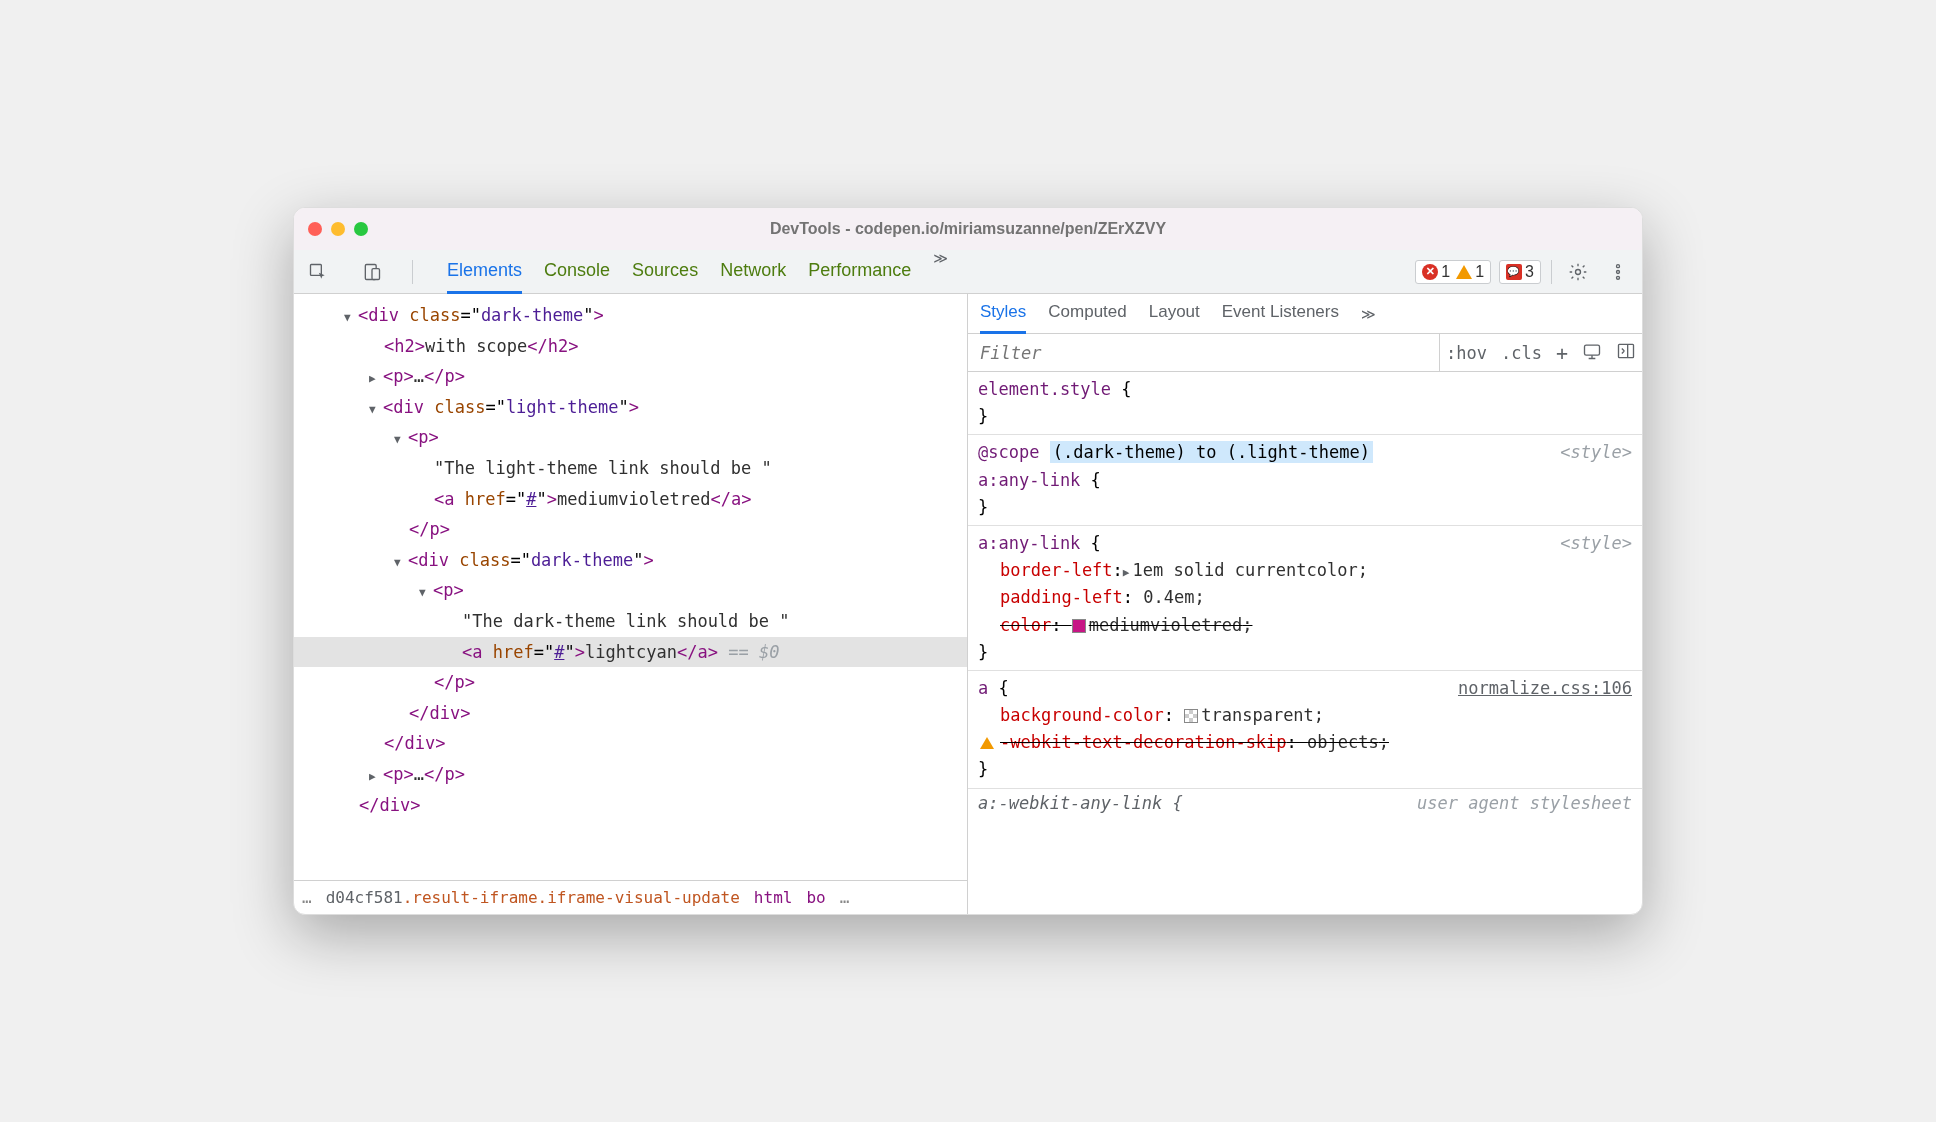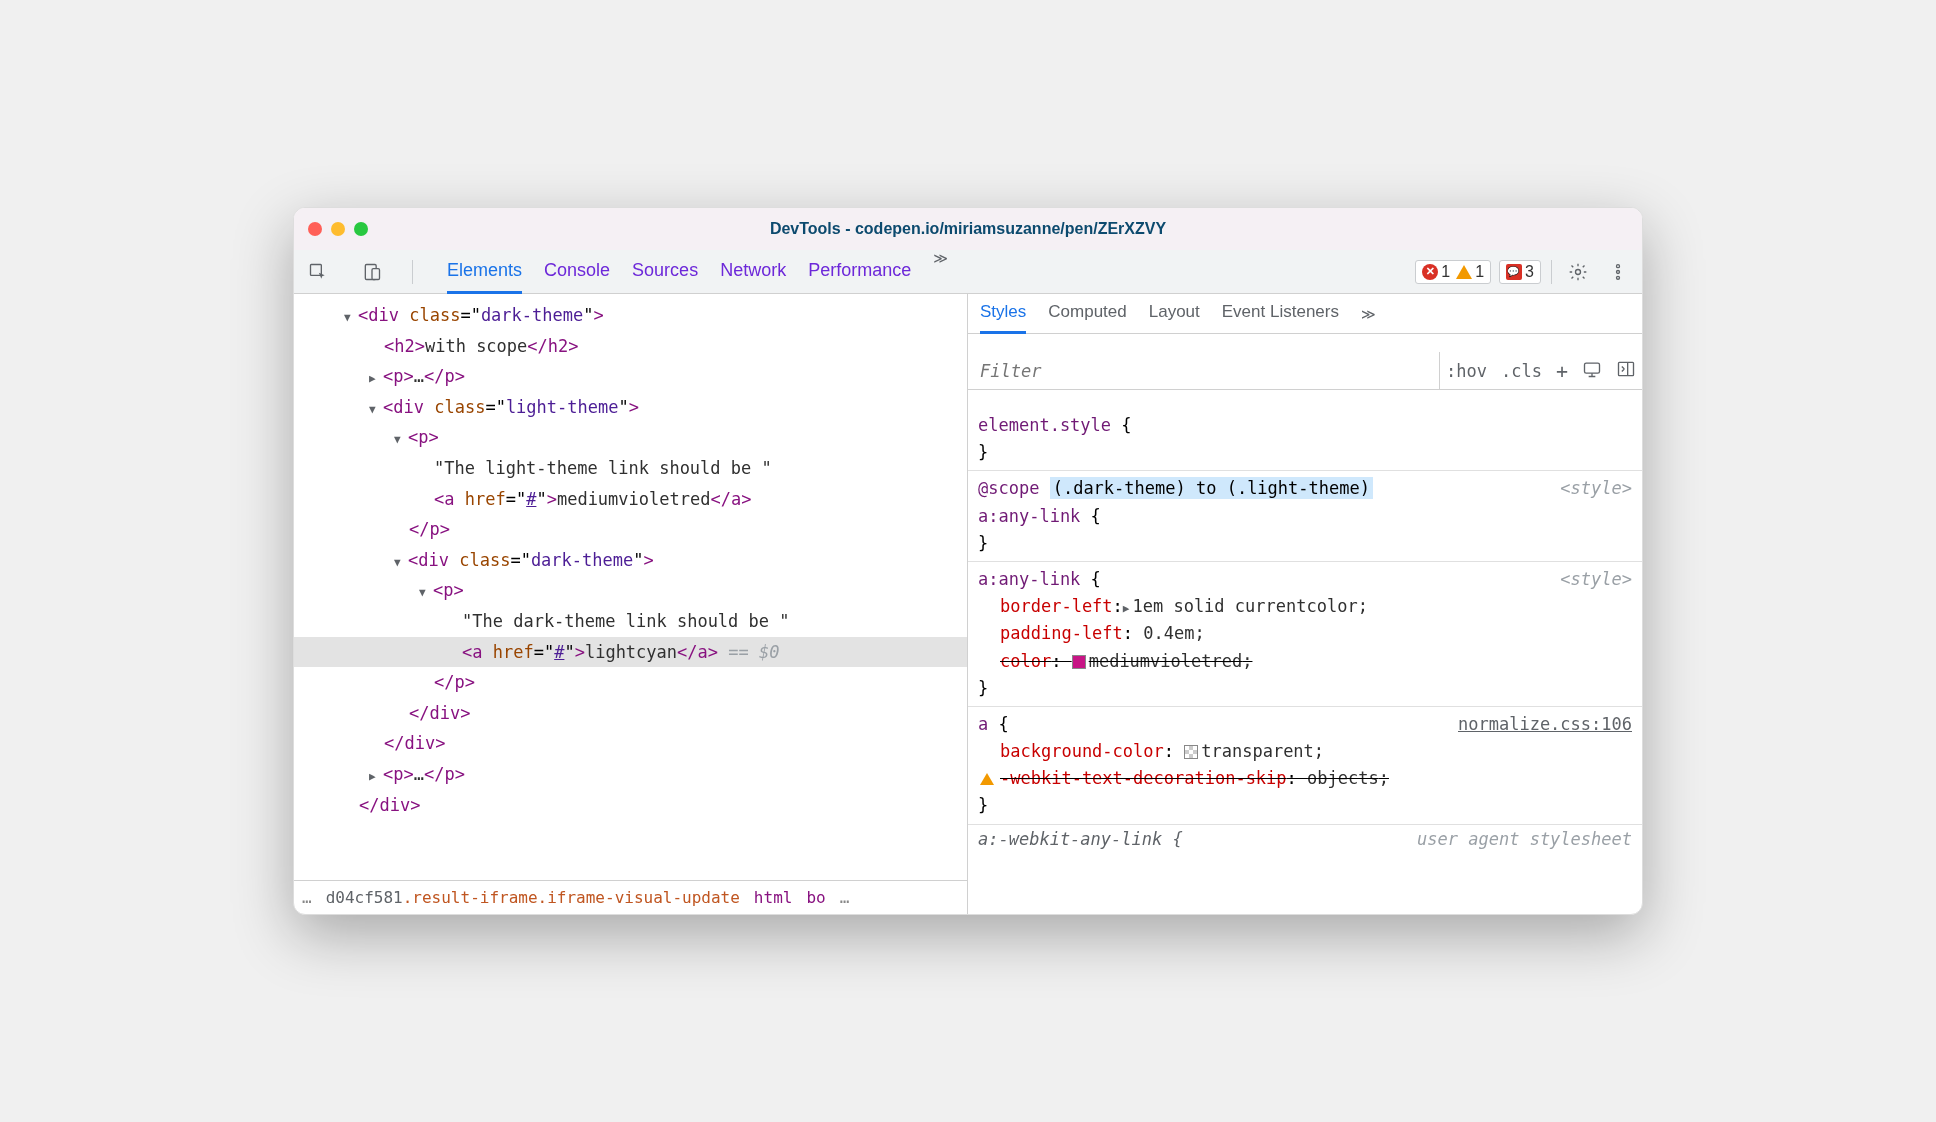--- a/index.html
+++ b/index.html
@@ -32,21 +32,21 @@
 .traffic-light { width: 14px; height: 14px; border-radius: 50%; }
 .tl-red { background: #ff5f57; }
 .tl-yellow { background: #febc2e; }
 .tl-green { background: #28c840; }
 .window-title {
   position: absolute;
   left: 50%;
   transform: translateX(-50%);
   font-size: 16px;
   font-weight: 600;
-  color: #0c4a6e;
+  color: #737373;
 }
 .toolbar {
   height: 44px;
   background: #f1f3f4;
   border-bottom: 1px solid #d0d0d0;
   display: flex;
   align-items: center;
   padding: 0 8px;
   gap: 22px;
 }
@@ -60,21 +60,21 @@
   cursor: pointer;
 }
 .tool-sep {
   width: 1px;
   height: 24px;
   background: #cacdd0;
   margin: 0 2px;
 }
 .main-tabs { display: flex; gap: 22px; margin-left: 10px; }
 .main-tab {
-  color: #6d28d9;
+  color: #4d7c0f;
   font-size: 18px;
   padding: 10px 0;
   cursor: pointer;
   border-bottom: 3px solid transparent;
 }
 .main-tab.active { color: #1a73e8; border-bottom-color: #1a73e8; }
 .toolbar-right { margin-left: auto; display: flex; align-items: center; gap: 8px; }
 .badge-group {
   display: flex;
   align-items: center;
@@ -129,21 +129,20 @@
   overflow: hidden;
   color: #5f6368;
 }
 .bc-item { color: #5f6368; }
 .bc-result { color: #c05621; }
 .bc-dots { color: #888; }
 .panel-right {
   width: 50%;
   display: flex;
   flex-direction: column;
-  gap: 18px;
 }
 .sub-tabs {
   display: flex;
   align-items: center;
   gap: 22px;
   padding: 0 12px;
   border-bottom: 1px solid #d0d0d0;
   height: 40px;
 }
 .sub-tab {

